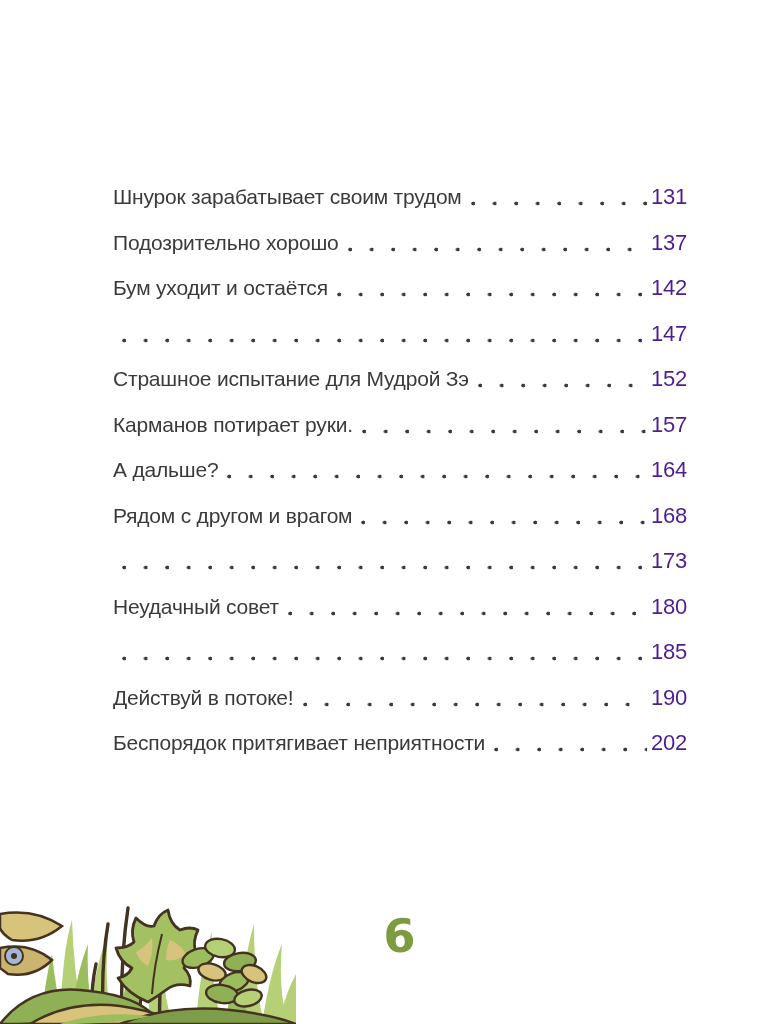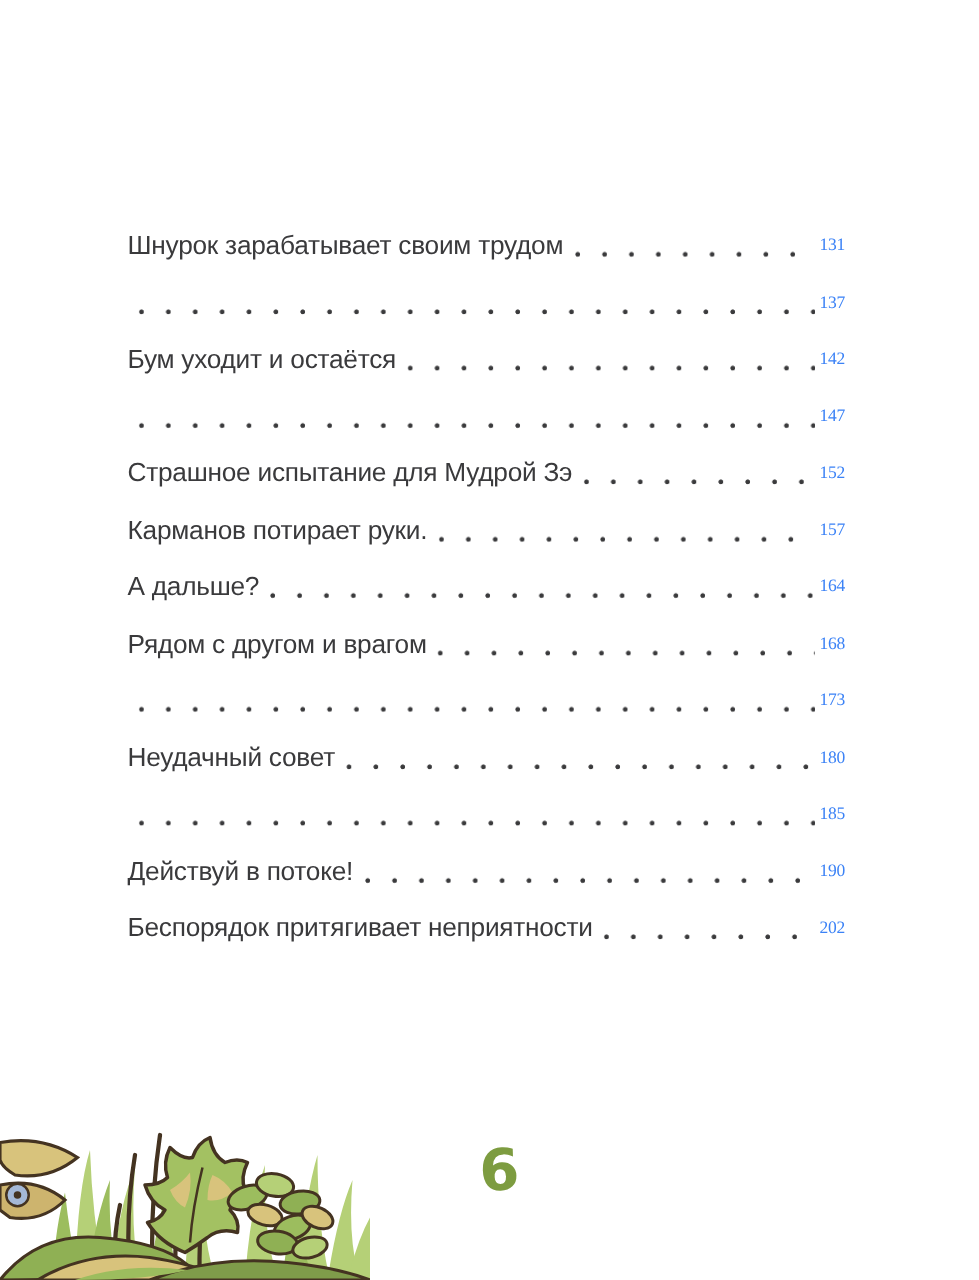--- a/index.html
+++ b/index.html
@@ -5,21 +5,21 @@
   * { margin: 0; padding: 0; box-sizing: border-box; }
   html, body { width: 783px; height: 1024px; }
   body {
     background: #ffffff;
     position: relative;
     overflow: hidden;
     font-family: "Liberation Sans", sans-serif;
   }
   .toc {
     position: absolute;
-    left: 102px;
+    left: 113px;
     top: 183px;
     width: 574px; 
   }
   .toc-row {
     display: flex;
     align-items: flex-start;
     height: 45.5px;
   }
   .toc-title {
     font-size: 21px;
@@ -32,25 +32,24 @@
     flex: 1 1 auto;
     height: 27px;
     margin-left: 9px;
     margin-right: 4px;
     background-image: radial-gradient(circle at 2.2px 20.5px, #3a3a3c 1.6px, rgba(0,0,0,0) 2.2px);
     background-size: 21.5px 27px;
     background-repeat: repeat-x;
     min-width: 20px;
   }
   .toc-page {
-    font-size: 14px;
+    font-size: 22px;
     line-height: 27px;
-    color: #3b82f6;
+    color: #4c1d95;
     letter-spacing: -0.2px;
-    font-family: Liberation Serif, serif;
   }
   .folio {
     position: absolute;
     left: 0;
     right: 0;
     top: 908px;
     text-align: center;
     font-family: "DejaVu Sans", sans-serif;
     font-weight: bold;
     font-size: 46px;
@@ -69,20 +68,21 @@
 </head>
 <body>
 
 <div class="toc">
   <div class="toc-row">
     <span class="toc-title">Шнурок зарабатывает своим трудом</span>
     <span class="toc-leader"></span>
     <span class="toc-page">131</span>
   </div>
   <div class="toc-row">
+    <span class="toc-title">Подозрительно хорошо</span>
     <span class="toc-leader"></span>
     <span class="toc-page">137</span>
   </div>
   <div class="toc-row">
     <span class="toc-title">Бум уходит и остаётся</span>
     <span class="toc-leader"></span>
     <span class="toc-page">142</span>
   </div>
   <div class="toc-row">
     <span class="toc-leader"></span>

